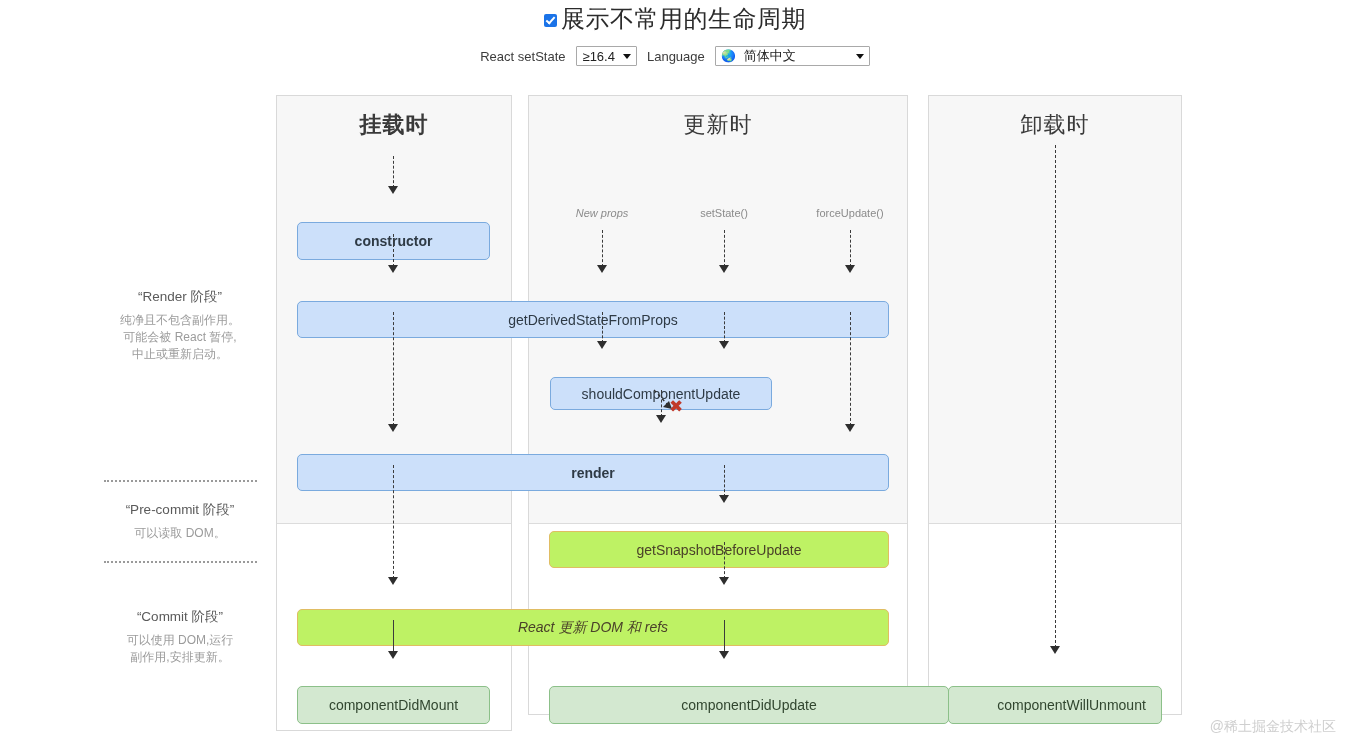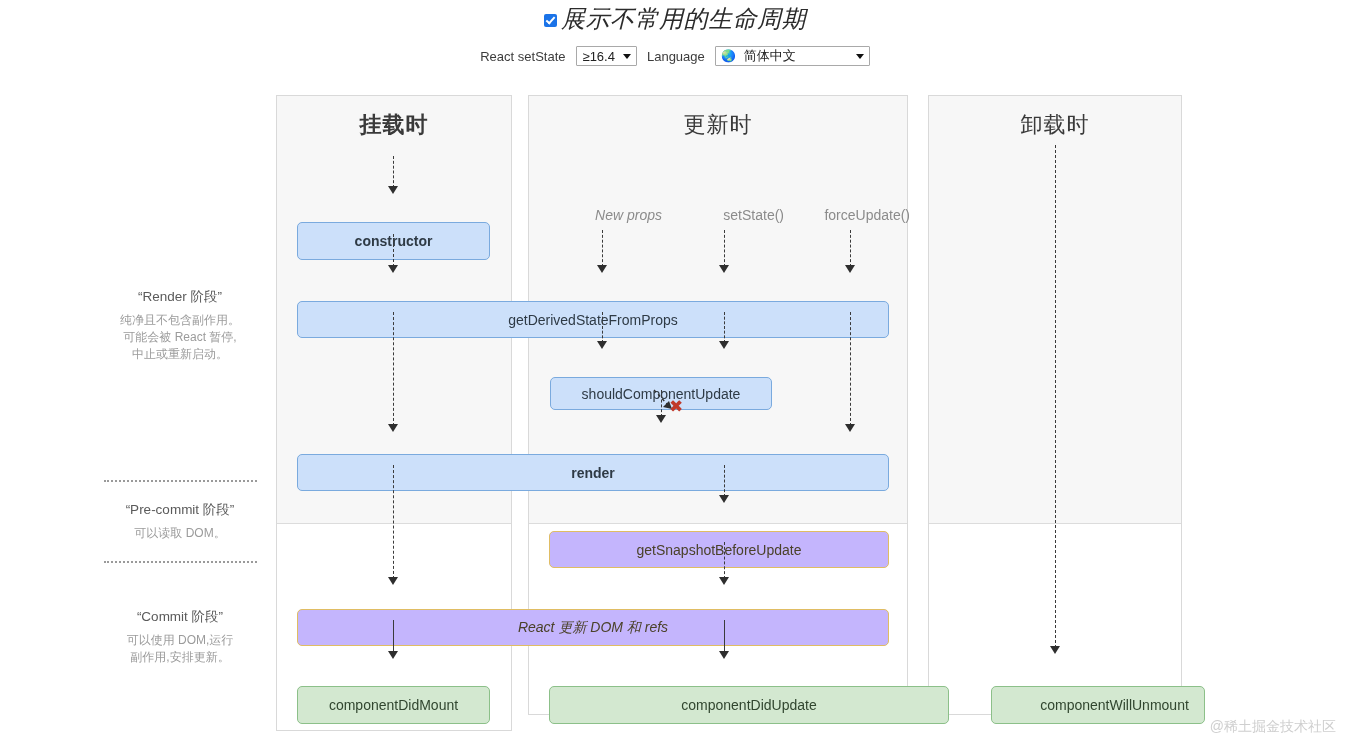--- a/index.html
+++ b/index.html
@@ -6,21 +6,21 @@
   body{
     width:1350px;height:744px;background:#ffffff;
     font-family:"Liberation Sans","DejaVu Sans",sans-serif;
     color:#333;position:relative;overflow:hidden;
   }
   #root{position:absolute;inset:0;}
 
   
   .title-row{
     position:absolute;left:0;top:4px;width:1350px;
-    display:flex;align-items:center;justify-content:center;gap:4px;font-style:italic;
+    display:flex;align-items:center;justify-content:center;gap:4px;
   }
   .chk{
     width:13px;height:13px;border-radius:2px;background:#1a73e8;
     position:relative;flex:none;top:1px;cursor:pointer;
   }
   .chk:after{
     content:"";position:absolute;left:4px;top:1px;width:3px;height:7px;
     border:solid #fff;border-width:0 2px 2px 0;transform:rotate(42deg);
   }
   .title-txt{font-size:24px;color:#2b2b2b;letter-spacing:.5px;line-height:30px;}
@@ -68,35 +68,35 @@
     position:absolute;height:0;border-top:2px dotted #9a9a9a;
   }
 
   
   .box{
     position:absolute;box-sizing:border-box;border-radius:5px;
     display:flex;align-items:center;justify-content:center;
     font-size:14px;text-align:center;margin-top:26px;
   }
   .box.blue{background:#cce0fa;border:1px solid #7aaade;color:#2e3a45;}
-  .box.yellow{background:#c4b5fd;border:1px solid #e0bd63;color:#4a4129;}
+  .box.yellow{background:#bef264;border:1px solid #e0bd63;color:#4a4129;}
   .box.green{background:#d3e8d0;border:1px solid #8cc089;color:#31462f;}
   .box.bold{font-weight:bold;}
   .box.italic{font-style:italic;}
 
   
   .vline{position:absolute;width:0;border-left:1.5px dashed #3b3b3b;}
   .vline.solid{border-left-style:solid;}
   .arrow{
     position:absolute;width:0;height:0;
     border-left:5px solid transparent;border-right:5px solid transparent;
     border-top:8px solid #2e2e2e;
   }
   .trigger{
-    position:absolute;text-align:right;font-size:14px;color:#8b8b8b;white-space:nowrap;
+    position:absolute;text-align:center;font-size:11px;color:#8b8b8b;white-space:nowrap;
   }
   .trigger.it{font-style:italic;}
 
   .xmark{
     position:absolute;font-size:17px;color:#c0392b;font-weight:bold;line-height:1;
   }
   .diag{position:absolute;}
 
   .watermark{
     position:absolute;right:14px;bottom:8px;font-size:14px;color:#cfcfcf;white-space:nowrap;
@@ -224,16 +224,16 @@
   <div class="arrow" style="left:388px;top:651px;"></div>
 
   <div class="vline solid" style="left:724px;top:620px;height:33px;"></div>
   <div class="arrow" style="left:719px;top:651px;"></div>
 
   <div class="box green" style="left:297px;top:660px;width:193px;height:38px;">componentDidMount</div>
   <div class="box green" style="left:549px;top:660px;width:400px;height:38px;">componentDidUpdate</div>
 
   <div class="vline" style="left:1055px;top:145px;height:503px;"></div>
   <div class="arrow" style="left:1050px;top:646px;"></div>
-  <div class="box green" style="left:991px;top:660px;width:214px;height:38px;padding-left:33px;">componentWillUnmount</div>
+  <div class="box green" style="left:948px;top:660px;width:214px;height:38px;padding-left:33px;">componentWillUnmount</div>
 
   <div class="watermark">@稀土掘金技术社区</div>
 </div>
 
 </body></html>

